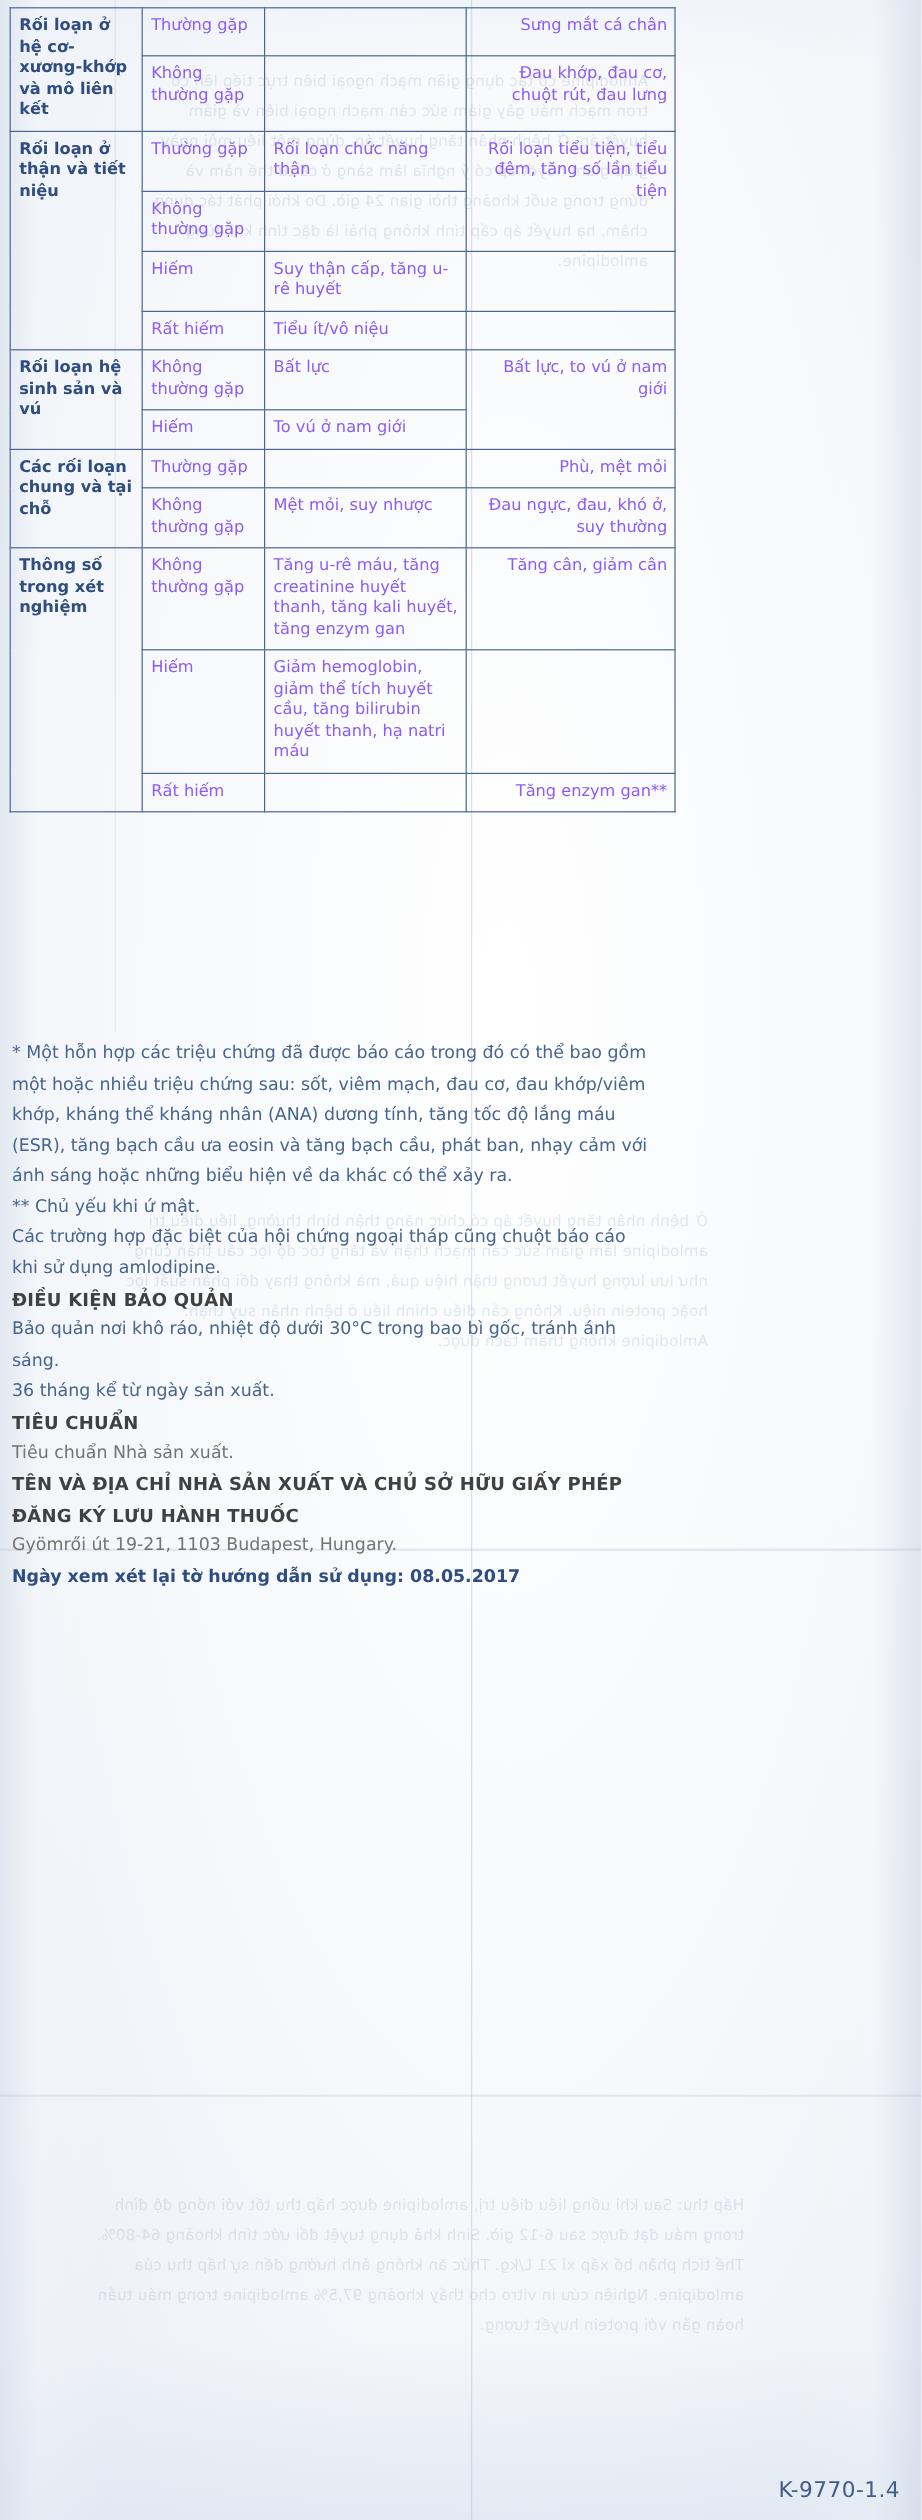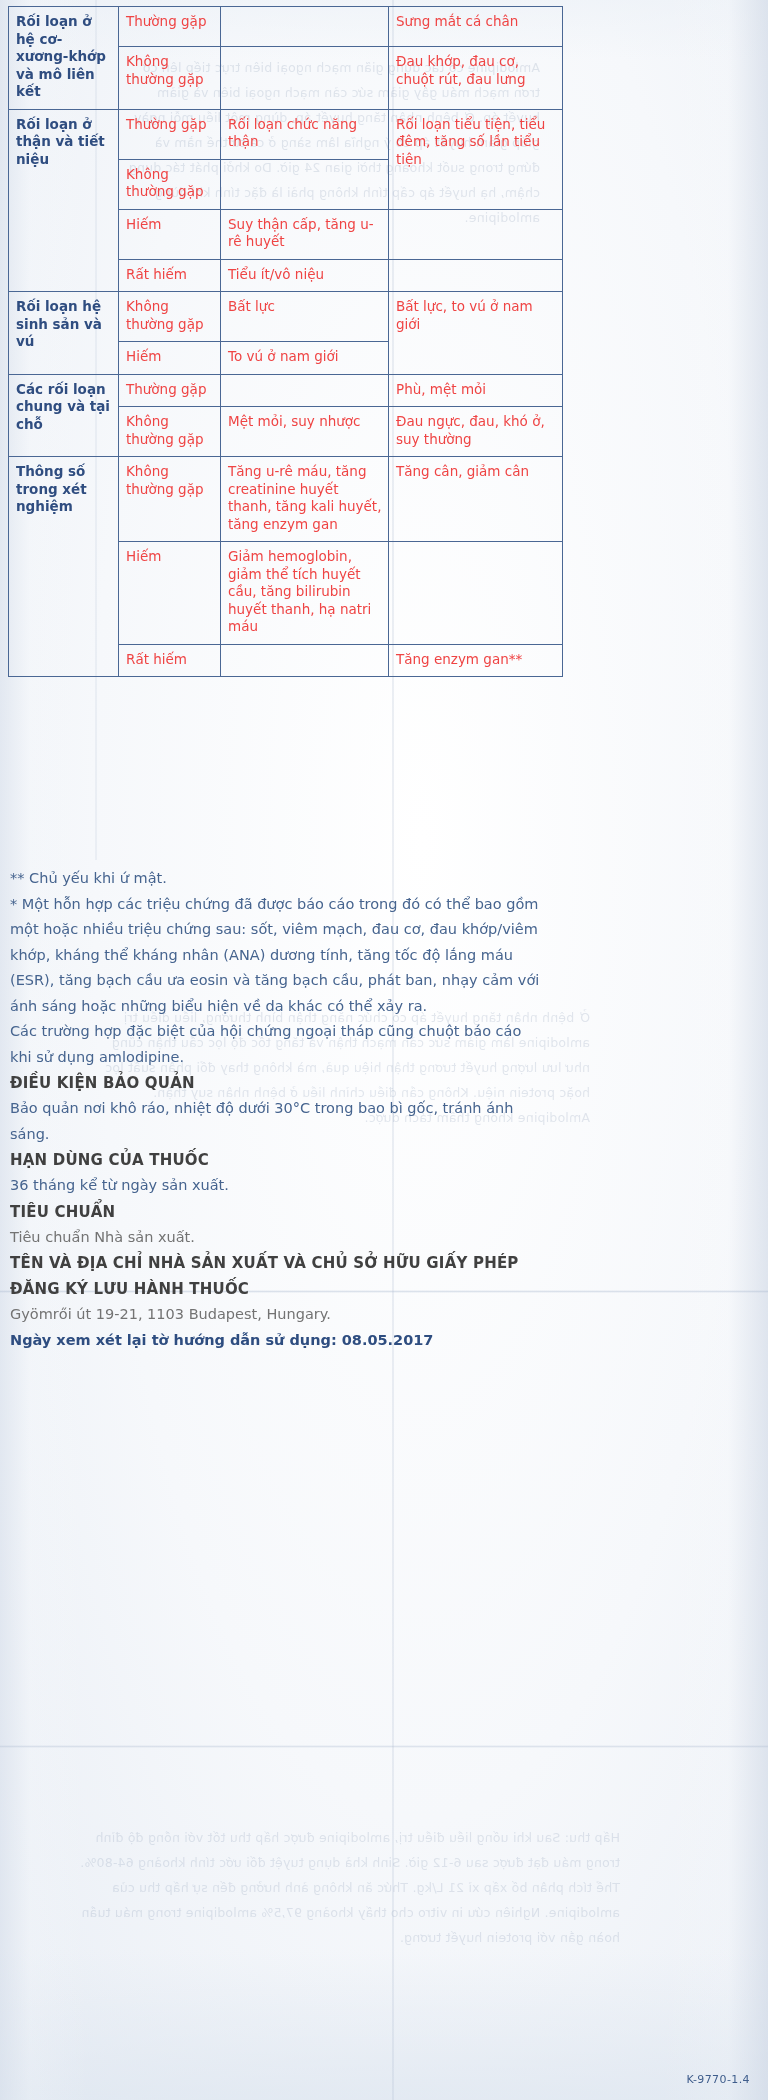--- a/index.html
+++ b/index.html
@@ -65,28 +65,28 @@
     border-collapse: collapse;
     width: 502px;
     table-layout: fixed;
   }
   table.ae td {
     border: 1.6px solid #4a6794;
     vertical-align: top;
     padding: 6px 6px 8px 7px;
     font-size: 13.5px;
     line-height: 17.5px;
-    color: #ef4444;
+    color: #8b5cf6;
     font-family: "DejaVu Sans", sans-serif;
     background: transparent;
   }
   table.ae td.c0 { width: 96px; font-weight: bold; color: #2f4d80; }
   table.ae td.c1 { width: 88px; }
   table.ae td.c2 { width: 154px; }
-  table.ae td.c3 { width: 160px; }
+  table.ae td.c3 { width: 160px; text-align: right; }
 
   .cellpad-lg { padding-top: 12px; }
 
   
   .body {
     position: absolute;
     left: 10px;
     top: 866px;
     width: 530px;
     font-size: 14.5px;
@@ -102,21 +102,21 @@
     letter-spacing: 0.2px;
   }
   .plain { color: #46648f; }
   .light { color: #737373; }
   .strong-line { font-weight: bold; color: #2e4d80; }
 
   .code {
     position: absolute;
     right: 18px;
     bottom: 14px;
-    font-size: 11px;
+    font-size: 18px;
     color: #3f5d8c;
     letter-spacing: 0.4px;
     text-align: center;
   }
 </style>
 </head>
 <body>
 
 <div class="paper"></div>
 <div class="crease v1"></div>
@@ -210,28 +210,27 @@
       <tr>
         <td class="c1">Rất hiếm</td>
         <td class="c2"></td>
         <td class="c3">Tăng enzym gan**</td>
       </tr>
     </tbody>
       </table>
   </div>
 
   <div class="body">
+    <p class="plain">* Một hỗn hợp các triệu chứng đã được báo cáo trong đó có thể bao gồm một hoặc nhiều triệu chứng sau: sốt, viêm mạch, đau cơ, đau khớp/viêm khớp, kháng thể kháng nhân (ANA) dương tính, tăng tốc độ lắng máu (ESR), tăng bạch cầu ưa eosin và tăng bạch cầu, phát ban, nhạy cảm với ánh sáng hoặc những biểu hiện về da khác có thể xảy ra.</p>
     <p class="plain">** Chủ yếu khi ứ mật.</p>
-    <p class="plain">* Một hỗn hợp các triệu chứng đã được báo cáo trong đó có thể bao gồm một hoặc nhiều triệu chứng sau: sốt, viêm mạch, đau cơ, đau khớp/viêm khớp, kháng thể kháng nhân (ANA) dương tính, tăng tốc độ lắng máu (ESR), tăng bạch cầu ưa eosin và tăng bạch cầu, phát ban, nhạy cảm với ánh sáng hoặc những biểu hiện về da khác có thể xảy ra.</p>
     <p class="plain">Các trường hợp đặc biệt của hội chứng ngoại tháp cũng chuột báo cáo khi sử dụng amlodipine.</p>
 
     <p class="sec-title">ĐIỀU KIỆN BẢO QUẢN</p>
     <p class="plain">Bảo quản nơi khô ráo, nhiệt độ dưới 30°C trong bao bì gốc, tránh ánh sáng.</p>
 
-    <p class="sec-title">HẠN DÙNG CỦA THUỐC</p>
     <p class="plain">36 tháng kể từ ngày sản xuất.</p>
 
     <p class="sec-title">TIÊU CHUẨN</p>
     <p class="light">Tiêu chuẩn Nhà sản xuất.</p>
 
     <p class="sec-title">TÊN VÀ ĐỊA CHỈ NHÀ SẢN XUẤT VÀ CHỦ SỞ HỮU GIẤY PHÉP ĐĂNG KÝ LƯU HÀNH THUỐC</p>
     <p class="light">Gyömrői út 19-21, 1103 Budapest, Hungary.</p>
     <p class="strong-line">Ngày xem xét lại tờ hướng dẫn sử dụng: 08.05.2017</p>
   </div>
 

